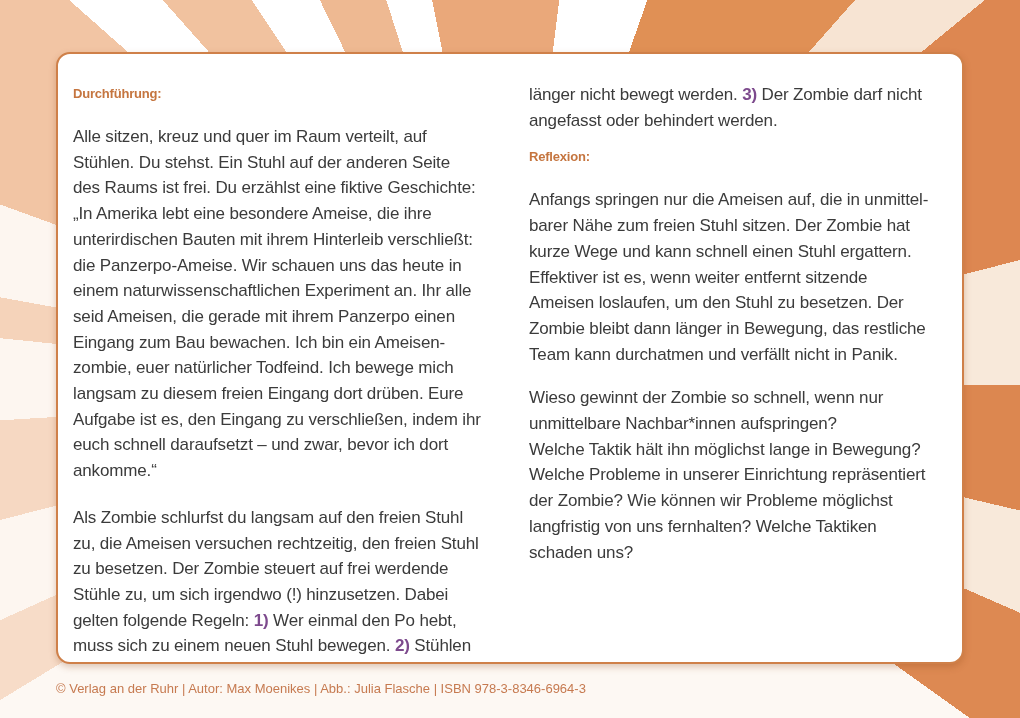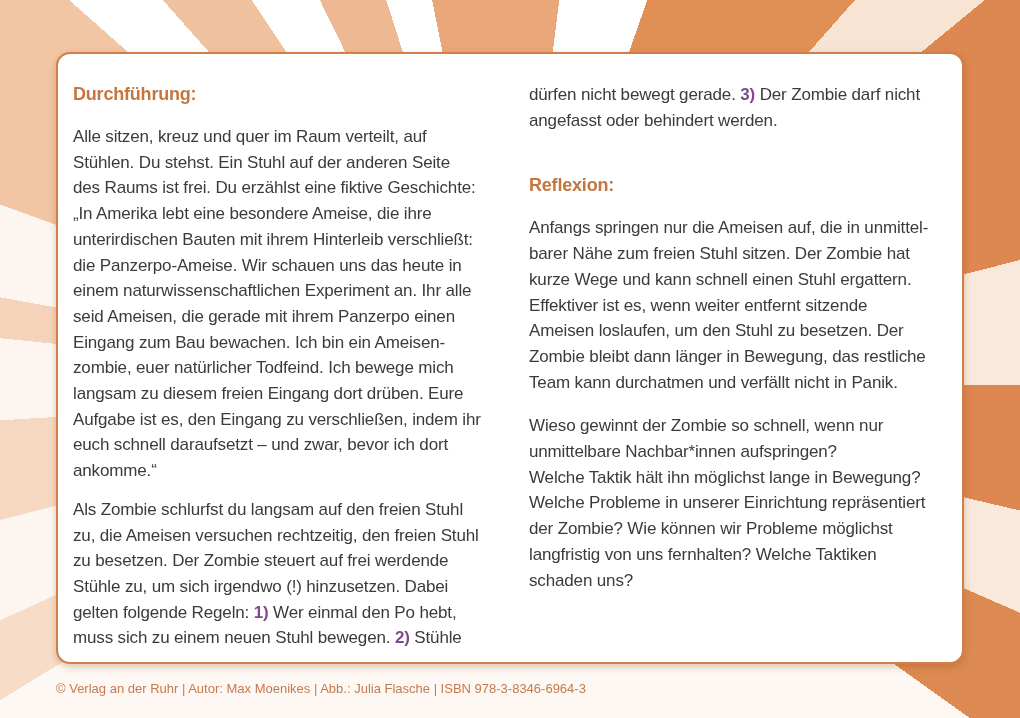--- a/index.html
+++ b/index.html
@@ -58,37 +58,37 @@
     box-shadow: 0 3px 7px rgba(140, 70, 20, 0.28);
   }
   .col {
     position: absolute;
     top: 28px;
   }
   .col-left  { left: 15px;  width: 448px; }
   .col-right { left: 471px; width: 436px; }
   h2.section-heading {
     margin: 0;
-    font-size: 18px;
+    font-size: 13px;
     line-height: 24px;
     font-weight: bold;
     letter-spacing: -0.2px;
     color: var(--heading, #c5753f);
   }
-  .col-right h2.section-heading { margin-top: 40px; }
+  .col-right h2.section-heading { margin-top: 12px; }
   p.body {
     margin: 0;
     margin-top: 18px;
     font-size: 17px;
     line-height: 25.7px;
     letter-spacing: -0.15px;
     color: var(--body-text, #3b3b3b);
     white-space: pre;
   }
-  p.body.para-follow { margin-top: 13px; }
+  p.body.para-follow { margin-top: 21px; }
   p.body.first { margin-top: 0; }
   .seg-num {
     color: var(--number-accent, #7d4a8d);
     font-weight: bold;
   }
   .footer-credit {
     position: absolute;
     left: 56px;
     top: 681px;
     font-size: 13px;
@@ -118,25 +118,25 @@
 zombie, euer natürlicher Todfeind. Ich bewege mich
 langsam zu diesem freien Eingang dort drüben. Eure
 Aufgabe ist es, den Eingang zu verschließen, indem ihr
 euch schnell daraufsetzt – und zwar, bevor ich dort
 ankomme.“</p>
       <p class="body para-follow"><span class="seg-text">Als Zombie schlurfst du langsam auf den freien Stuhl
 zu, die Ameisen versuchen rechtzeitig, den freien Stuhl
 zu besetzen. Der Zombie steuert auf frei werdende
 Stühle zu, um sich irgendwo (!) hinzusetzen. Dabei
 gelten folgende Regeln: </span><span class="seg-num">1)</span><span class="seg-text"> Wer einmal den Po hebt,
-muss sich zu einem neuen Stuhl bewegen. </span><span class="seg-num">2)</span><span class="seg-text"> Stühle</span></p>
+muss sich zu einem neuen Stuhl bewegen. </span><span class="seg-num">2)</span><span class="seg-text"> Stühlen</span></p>
     </div>
 
     <div class="col col-right">
-      <p class="body first"><span class="seg-text">dürfen nicht bewegt gerade. </span><span class="seg-num">3)</span><span class="seg-text"> Der Zombie darf nicht
+      <p class="body first"><span class="seg-text">länger nicht bewegt werden. </span><span class="seg-num">3)</span><span class="seg-text"> Der Zombie darf nicht
 angefasst oder behindert werden.</span></p>
       <h2 class="section-heading">Reflexion:</h2>
       <p class="body">Anfangs springen nur die Ameisen auf, die in unmittel-
 barer Nähe zum freien Stuhl sitzen. Der Zombie hat
 kurze Wege und kann schnell einen Stuhl ergattern.
 Effektiver ist es, wenn weiter entfernt sitzende
 Ameisen loslaufen, um den Stuhl zu besetzen. Der
 Zombie bleibt dann länger in Bewegung, das restliche
 Team kann durchatmen und verfällt nicht in Panik.</p>
       <p class="body">Wieso gewinnt der Zombie so schnell, wenn nur

